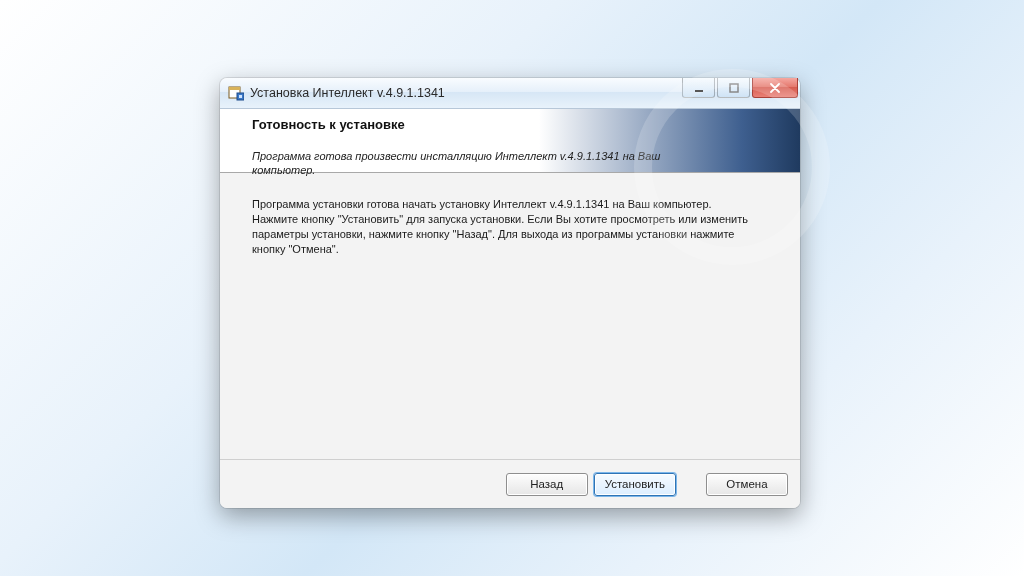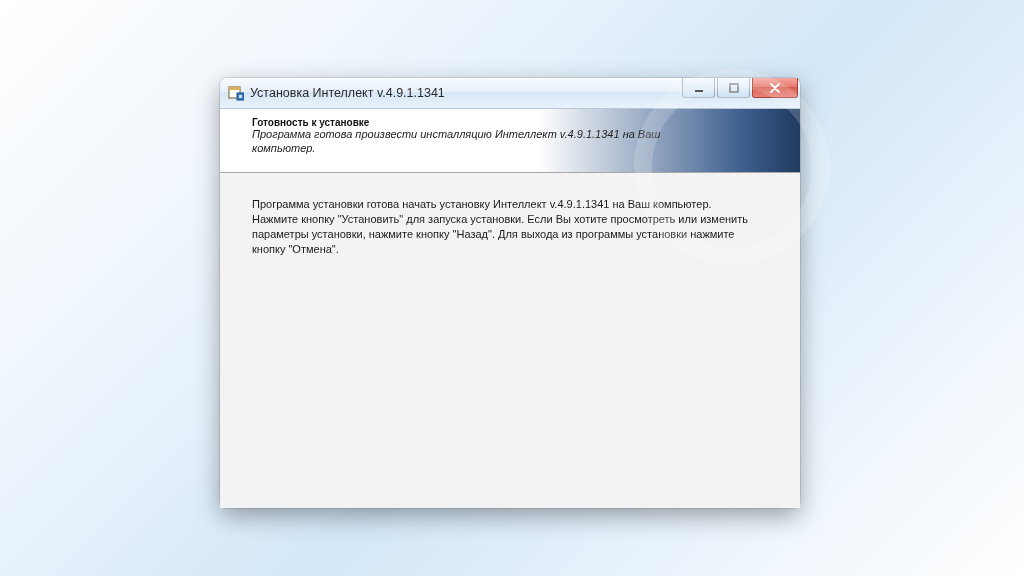--- a/index.html
+++ b/index.html
@@ -94,23 +94,23 @@
     right:-30px;
     top:-40px;
     width:160px;
     height:160px;
     border:18px solid rgba(255,255,255,0.18);
     border-radius:50%;
     pointer-events:none;
   }
   .header-title {
     font-weight: bold;
-    font-size: 10px;
+    font-size: 13px;
     color: #111;
-    margin-bottom: 0;
+    margin-bottom: 18px;
   }
   .header-sub {
     font-size: 11px;
     color: #222;
     line-height: 1.25;
     max-width: 420px;
     font-style: italic;
   }
 
   
@@ -195,14 +195,20 @@
 
   <div class="header-panel">
     <div class="header-title">Готовность к установке</div>
     <div class="header-sub">Программа готова произвести инсталляцию Интеллект v.4.9.1.1341 на Ваш компьютер.</div>
   </div>
 
   <div class="body-panel">
     <div class="body-text">Программа установки готова начать установку Интеллект v.4.9.1.1341 на Ваш компьютер. Нажмите кнопку "Установить" для запуска установки. Если Вы хотите просмотреть или изменить параметры установки, нажмите кнопку "Назад". Для выхода из программы установки нажмите кнопку "Отмена".</div>
   </div>
 
+  <div class="footer">
+    <button class="btn">Назад</button>
+    <button class="btn primary">Установить</button>
+    <span class="spacer"></span>
+    <button class="btn">Отмена</button>
+  </div>
 
 </div>
 
 </body></html>

